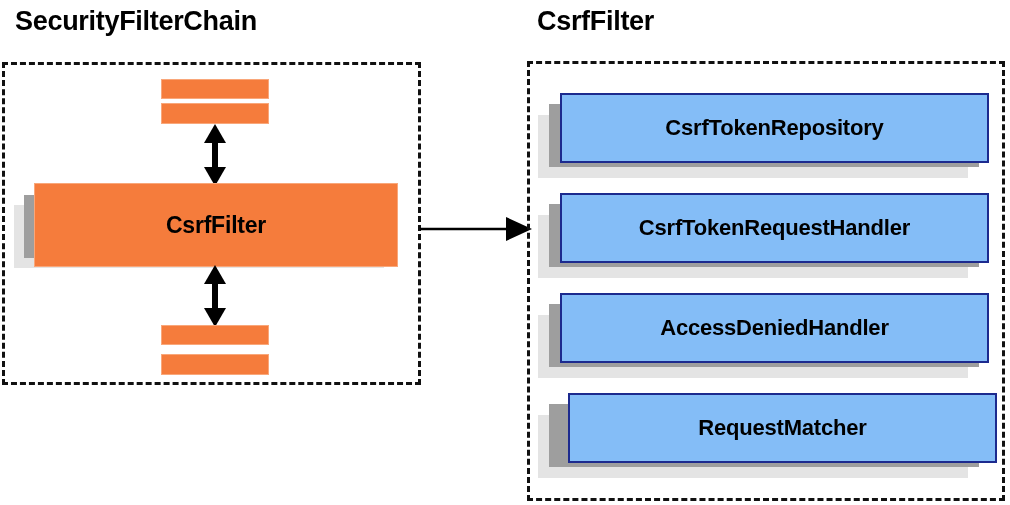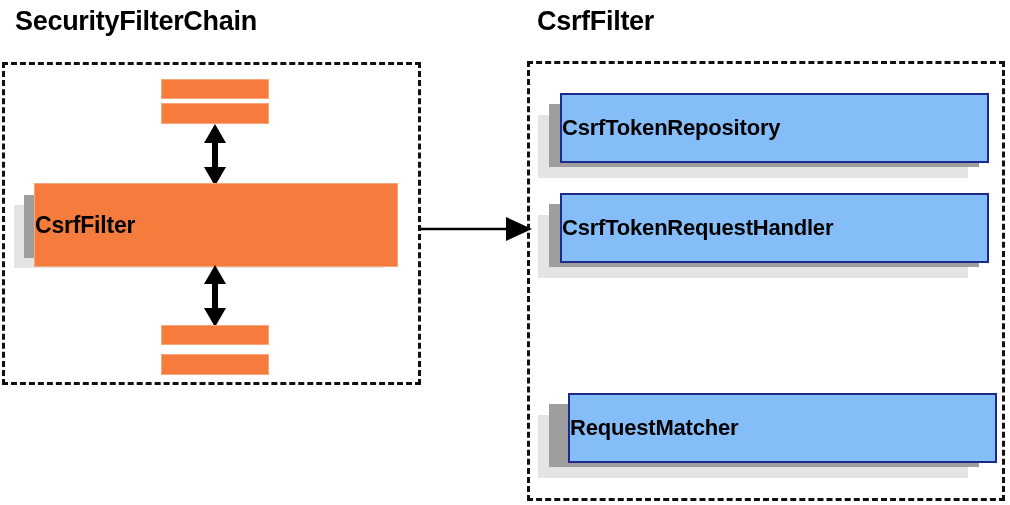--- a/index.html
+++ b/index.html
@@ -72,21 +72,21 @@
   
   .box-blue .front {
     background: #84bdf7;
     border: 2px solid #1c2a8e;
   }
 
   .box-label {
     position: absolute;
     left: 0; right: 0; top: 50%;
     transform: translateY(-50%);
-    text-align: left;
+    text-align: center;
     font-size: 22px;
     font-weight: bold;
     color: #000000;
     letter-spacing: -0.2px;
     line-height: 1;
     white-space: nowrap;
   }
   .box-orange .box-label { font-size: 23px; }
 
   
@@ -156,20 +156,27 @@
   </div>
 
   <div class="stack box-blue" style="left:538px; top:193px; width:460px; height:96px;padding-left:36px;">
     <div class="layer back" style="left:0px;  top:22px; width:430px; height:63px;"></div>
     <div class="layer mid" style="left:11px; top:11px; width:430px; height:63px;"></div>
     <div class="layer front" style="left:22px; top:0px; width:429px; height:70px;">
       <div class="box-label">CsrfTokenRequestHandler</div>
     </div>
   </div>
 
+  <div class="stack box-blue" style="left:538px; top:293px; width:460px; height:96px;">
+    <div class="layer back" style="left:0px;  top:22px; width:430px; height:63px;"></div>
+    <div class="layer mid" style="left:11px; top:11px; width:430px; height:63px;"></div>
+    <div class="layer front" style="left:22px; top:0px; width:429px; height:70px;">
+      <div class="box-label">AccessDeniedHandler</div>
+    </div>
+  </div>
 
   <div class="stack box-blue" style="left:538px; top:393px; width:460px; height:96px;">
     <div class="layer back" style="left:0px;  top:22px; width:430px; height:63px;"></div>
     <div class="layer mid" style="left:11px; top:11px; width:430px; height:63px;"></div>
     <div class="layer front" style="left:30px; top:0px; width:429px; height:70px;">
       <div class="box-label">RequestMatcher</div>
     </div>
   </div>
 
 </div>

